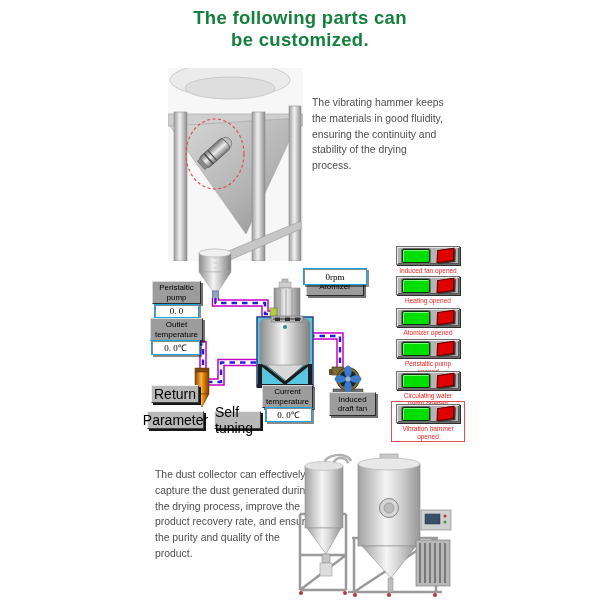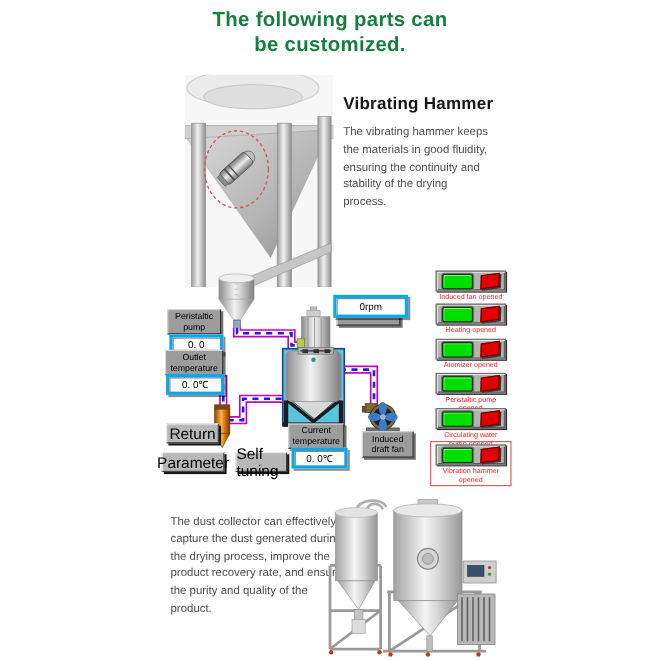--- a/index.html
+++ b/index.html
@@ -18,23 +18,23 @@
             white-space:pre-line;}
 
   
   .hmi{position:absolute;left:143px;top:240px;width:335px;height:196px;}
   .hmi-label{position:absolute;background:#9c9c9c;color:#000;
     border-top:1px solid #d9d9d9;border-left:1px solid #d9d9d9;
     border-right:1px solid #2a2a2a;border-bottom:1px solid #2a2a2a;
     box-shadow:2px 2px 0 rgba(0,0,0,.55);
     font-size:8px;line-height:9.5px;display:flex;align-items:center;justify-content:center;
     text-align:center;white-space:pre-line;}
-  .hmi-value{position:absolute;background:#fff;color:#000;border:3px solid #0ea5e9;
+  .hmi-value{position:absolute;background:#fff;color:#000;border:1px solid #0ea5e9;
     box-shadow:inset 1px 1px 0 #8a8a8a, 2px 2px 0 rgba(0,0,0,.45);
-    font-family:Liberation Sans, sans-serif;font-size:9px;
+    font-family:Liberation Serif, serif;font-size:9px;
     display:flex;align-items:center;justify-content:center;}
   .hmi-btn{position:absolute;background:#b8b8b8;color:#000;
     border-top:1px solid #efefef;border-left:1px solid #efefef;
     border-right:1px solid #3c3c3c;border-bottom:1px solid #3c3c3c;
     box-shadow:2px 2px 0 #181818;font-size:14px;
     display:flex;align-items:center;justify-content:center;cursor:pointer;}
 
   
   .ind-col{position:absolute;left:247px;top:0;width:76px;height:196px;}
   .ind-group{position:absolute;left:0;width:76px;display:flex;flex-direction:column;align-items:center;}
@@ -91,21 +91,20 @@
         <rect x="-17" y="-7" width="31" height="14" rx="3" fill="url(#hamG)" stroke="#5a5a5a" stroke-width=".8"></rect>
         <line x1="-10" y1="-7" x2="-10" y2="7" stroke="#4c4c4c" stroke-width="1.6"></line>
         <line x1="-5" y1="-7" x2="-5" y2="7" stroke="#4c4c4c" stroke-width="1.2"></line>
         <rect x="-20" y="-5.5" width="4" height="11" fill="#8a8a8a" stroke="#5a5a5a" stroke-width=".6"></rect>
       </g>
       <ellipse cx="47" cy="86" rx="29" ry="35" fill="none" stroke="#e05050" stroke-width="1.2" stroke-dasharray="3 2.5"></ellipse>
     </svg>
   </div>
 
   <div class="abs" style="left:312px;top:86px;width:150px;">
-    <div class="sec-head">Vibrating Hammer</div>
     <div class="sec-body">The vibrating hammer keeps
 the materials in good fluidity,
 ensuring the continuity and
 stability of the drying
 process.</div>
   </div>
 
   <div class="hmi">
 
     <svg class="abs" style="left:0;top:0;" width="335" height="196" viewBox="0 0 335 196">

